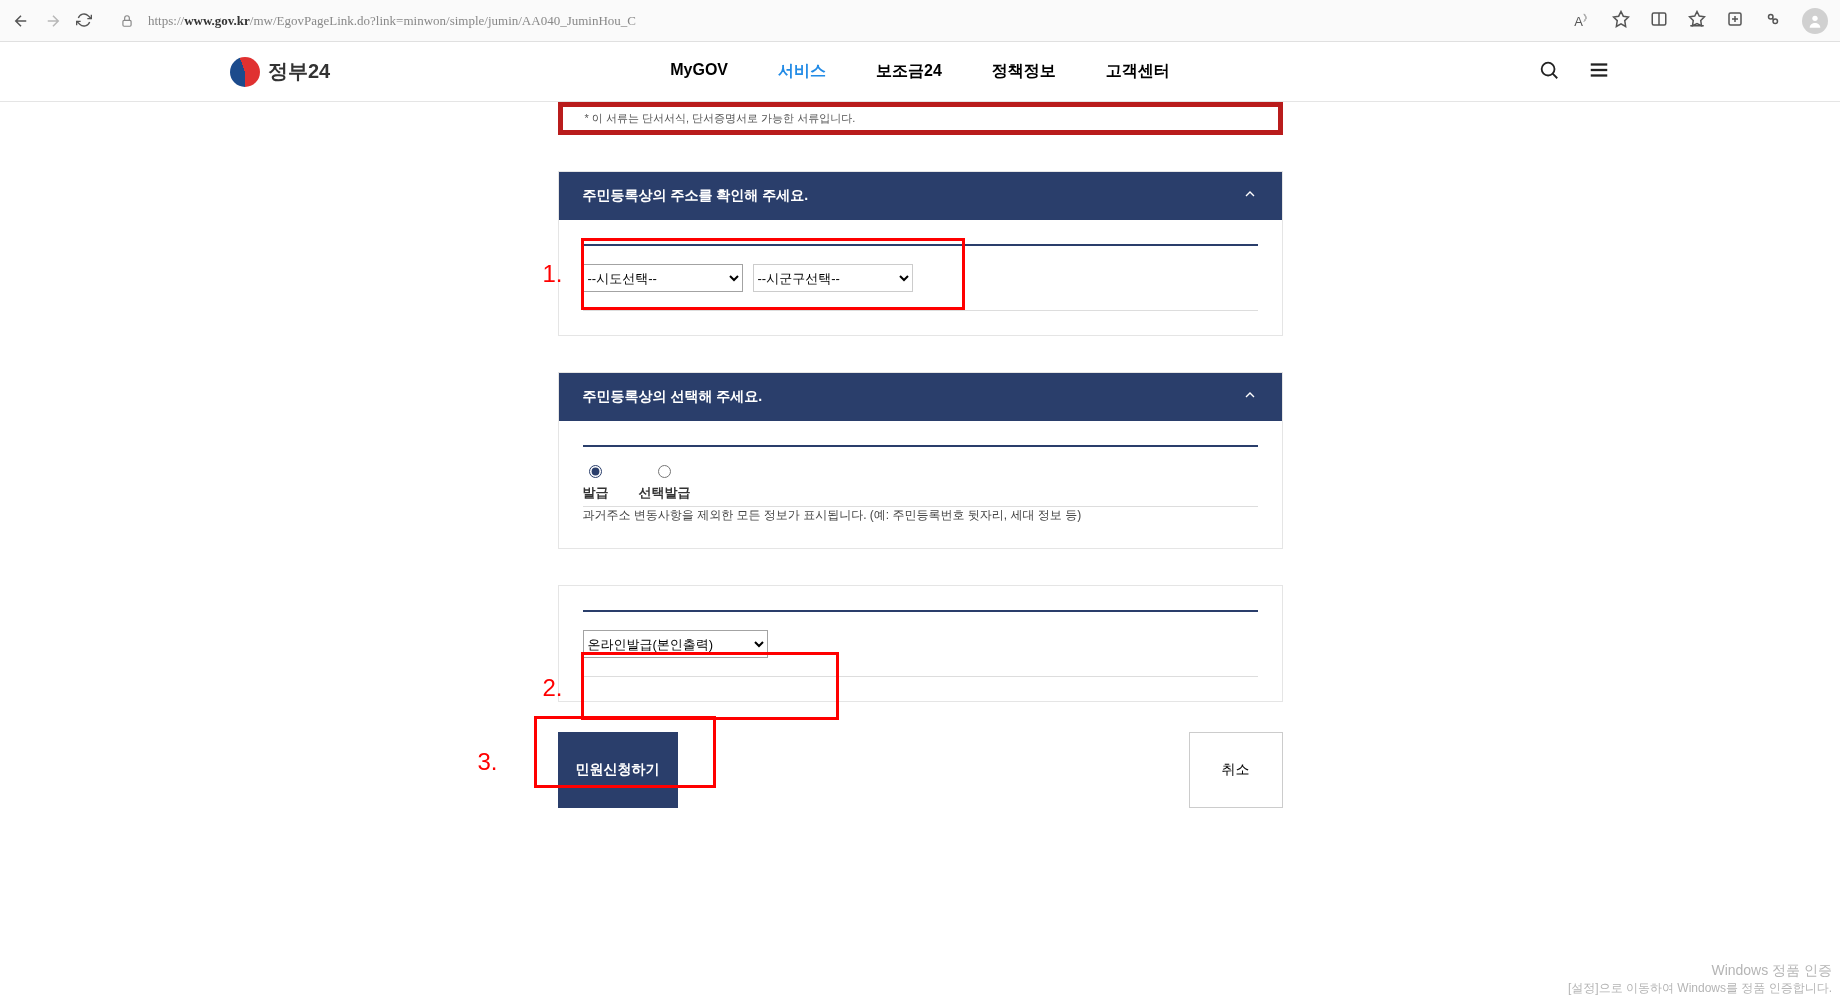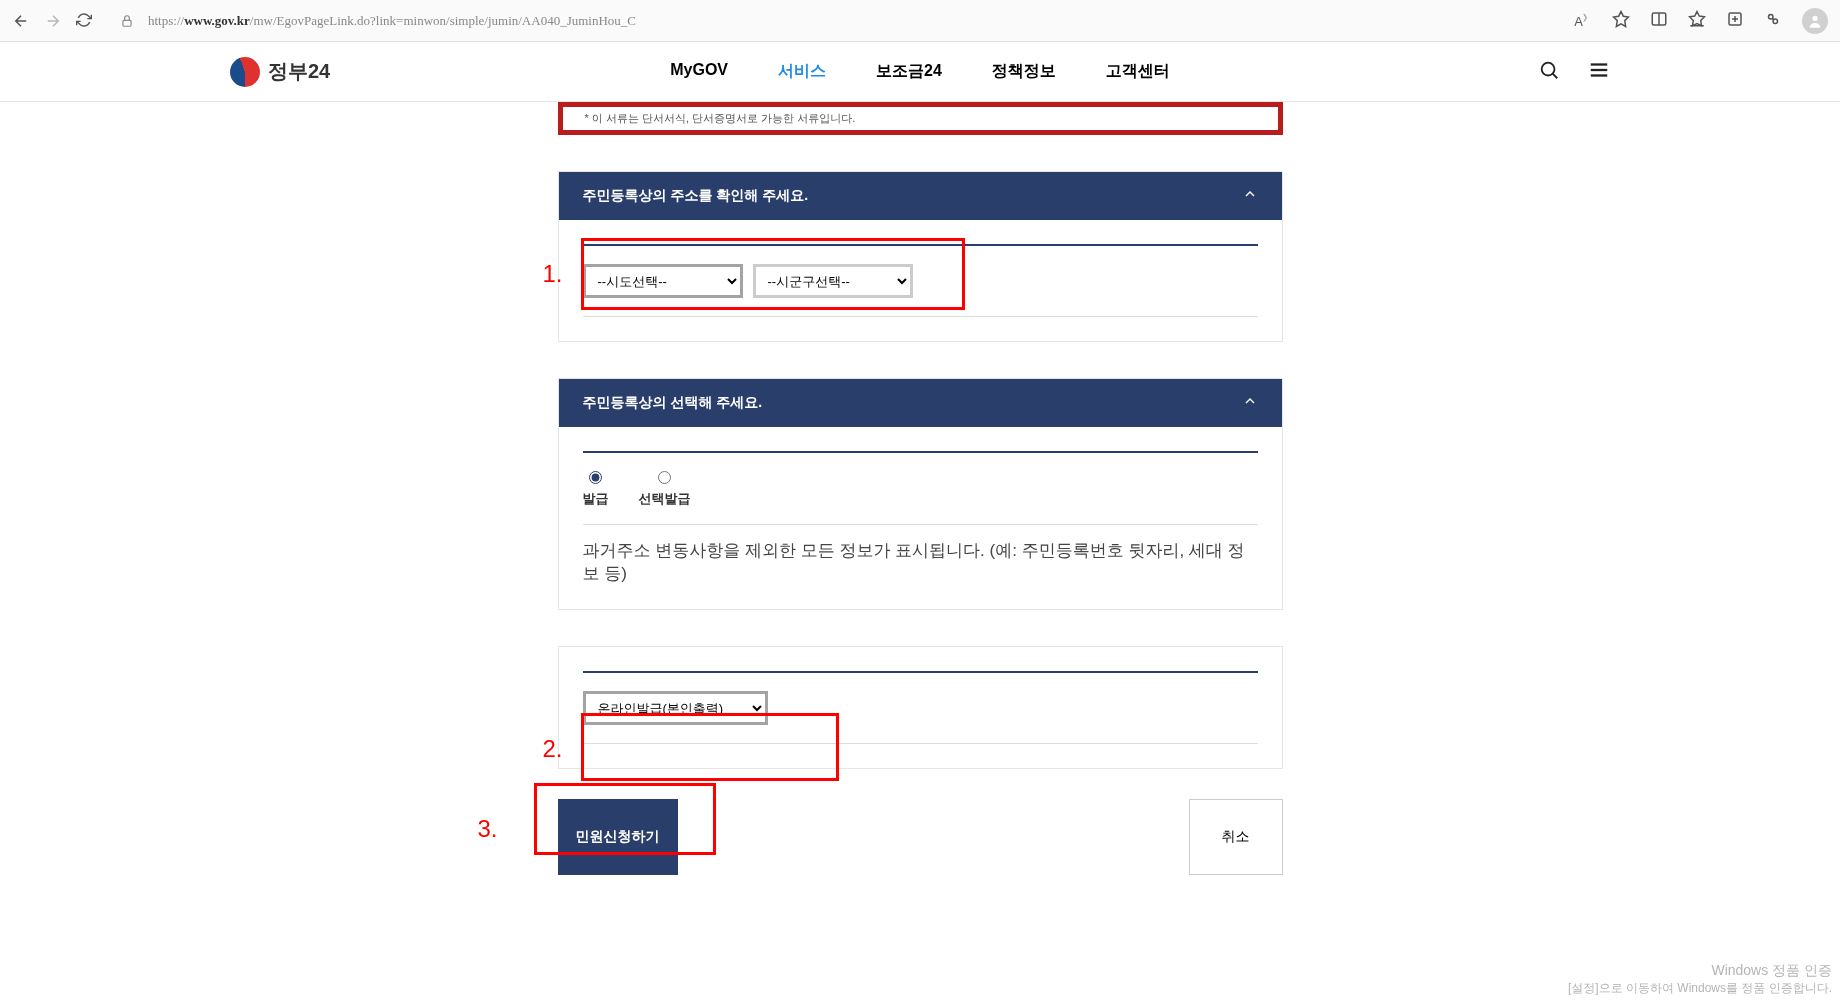--- a/index.html
+++ b/index.html
@@ -34,28 +34,28 @@
     .note-box { border: 5px solid #b91c1c; padding: 4px 22px; font-size: 12px; color: #555; margin-top: 0; }
     .note-box .note-text { font-size: 11px; color: #555; }
     
     .panel { border: 1px solid #e5e5e5; background: #fff; margin-top: 36px; }
     .panel-header { background: #2a3e6b; color: #fff; padding: 14px 24px; display: flex; justify-content: space-between; align-items: center; }
     .panel-title { font-size: 14px; font-weight: 700; }
     .chevron { color: #fff; }
     .panel-body { padding: 24px; }
     .inner-rule { border-top: 2px solid #2a3e6b; padding-top: 18px; padding-bottom: 18px; border-bottom: 1px solid #ddd; }
     
-    select { border: 3px solid #a3a3a3; padding: 5px 8px; font-size: 13px; background: #fff; min-width: 160px; height: 34px; }
+    select { border: 1px solid #a3a3a3; padding: 5px 0; font-size: 13px; background: #fff; min-width: 160px; height: 28px; }
     select.second { border-color: #ccc; }
     .select-row { display: flex; gap: 10px; }
 
     .radio-row { display: flex; gap: 30px; align-items: center; }
     .radio-row label { font-size: 13px; font-weight: 700; display: flex; align-items: center; gap: 6px; flex-direction: column; }
     .radio-row input { accent-color: #2a3e6b; }
-    .desc { font-size: 17px; color: #444; margin-top: 16px; padding-top: 14px; border-top: 1px solid #ddd; }
+    .desc { font-size: 12px; color: #444; margin-top: 4px; border-top: 1px solid #ddd; }
 
     .btn-row { display: flex; justify-content: space-between; margin-top: 30px; }
     .btn-primary { background: #2a3e6b; color: #fff; border: none; padding: 12px 18px; font-size: 14px; font-weight: 700; cursor: pointer; }
     .btn-cancel { background: #fff; border: 1px solid #ccc; padding: 28px 32px; font-size: 14px; cursor: pointer; }
 
     
     .annot { position: absolute; border: 3px solid #ff0000; pointer-events: none; }
     .annot-label { position: absolute; color: #ff0000; font-size: 24px; font-weight: 300; }
 
     

